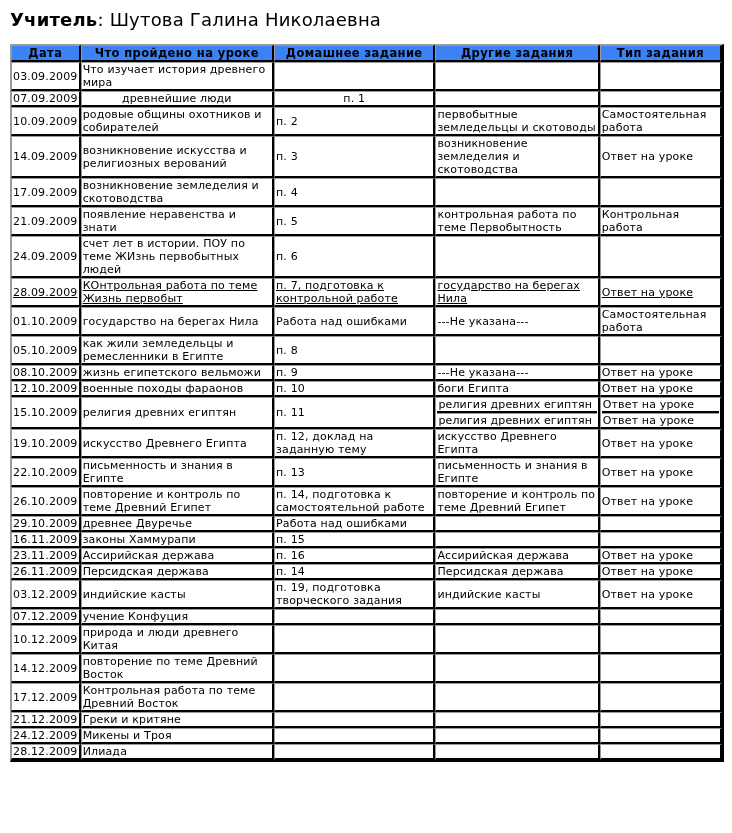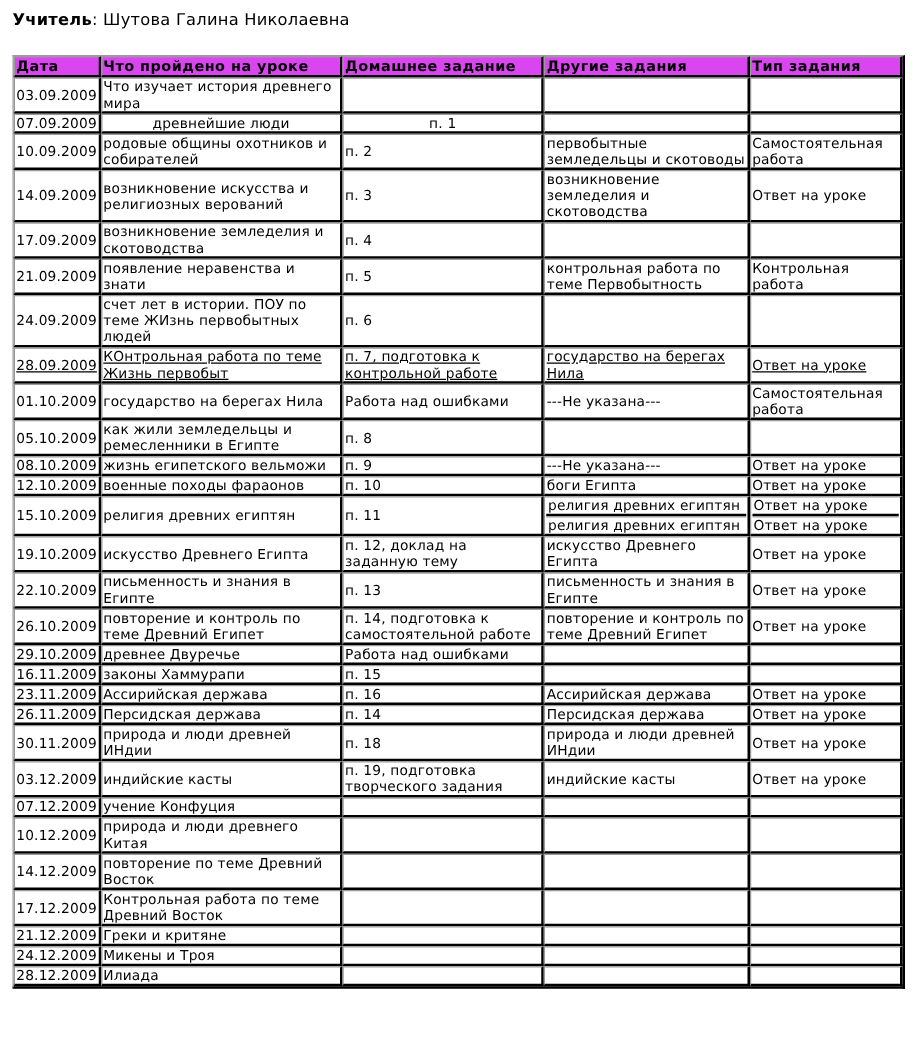--- a/index.html
+++ b/index.html
@@ -3,21 +3,21 @@
 <meta charset="utf-8">
 <style>
   html, body { margin: 0; padding: 0; background: #ffffff; }
   body {
     width: 732px; height: 833px; overflow: hidden;
     font-family: "DejaVu Sans", "Liberation Sans", sans-serif;
     font-size: 11px; color: #000;
   }
   .teacher {
     position: absolute; left: 10px; top: 9px;
-    font-size: 13px; letter-spacing: 0.2px;
+    font-size: 18px; letter-spacing: 0.2px;
   }
   .teacher b { font-weight: bold; }
   table.journal {
     position: absolute; left: 10px; top: 44px;
     width: 714px;
     border-collapse: separate;
     border-spacing: 0;
     border-top: 1px solid #9a9a9a;
     border-left: 1px solid #9a9a9a;
     border-right: 2px solid #000;
@@ -28,26 +28,26 @@
     border-left: 1px solid #9a9a9a;
     border-right: 2px solid #000;
     border-bottom: 2px solid #000;
     padding: 0 1px;
     vertical-align: middle;
     line-height: 13px;
     font-size: 11px;
     letter-spacing: 0.15px;
   }
   table.journal th {
-    background: #d946ef;
+    background: #3b82f6;
     font-weight: bold;
     height: 14px;
     font-size: 11.5px;
     letter-spacing: 0.4px;
-    text-align: left;
+    text-align: center;
   }
   col.c-date { width: 66px; }
   col.c-topic { width: 193px; }
   col.c-hw { width: 161px; }
   col.c-other { width: 164px; }
   col.c-type { width: 122px; }
   td.date { white-space: nowrap; }
   td.stacked { padding: 0; }
   .sub { display: block; padding: 0 1px; line-height: 13px; }
   .sub + .sub { border-top: 1px solid #9a9a9a; margin-top: 0; }
@@ -216,27 +216,20 @@
         <td>Ответ на уроке</td>
       </tr>
       <tr style="height: 14px;">
         <td class="date">26.11.2009</td>
         <td>Персидская держава</td>
         <td>п. 14</td>
         <td>Персидская держава</td>
         <td>Ответ на уроке</td>
       </tr>
       <tr style="height: 28px;">
-        <td class="date">30.11.2009</td>
-        <td>природа и люди древней ИНдии</td>
-        <td>п. 18</td>
-        <td>природа и люди древней ИНдии</td>
-        <td>Ответ на уроке</td>
-      </tr>
-      <tr style="height: 28px;">
         <td class="date">03.12.2009</td>
         <td>индийские касты</td>
         <td>п. 19, подготовка творческого задания</td>
         <td>индийские касты</td>
         <td>Ответ на уроке</td>
       </tr>
       <tr style="height: 14px; padding-left: 32px;">
         <td class="date">07.12.2009</td>
         <td>учение Конфуция</td>
         <td></td>

